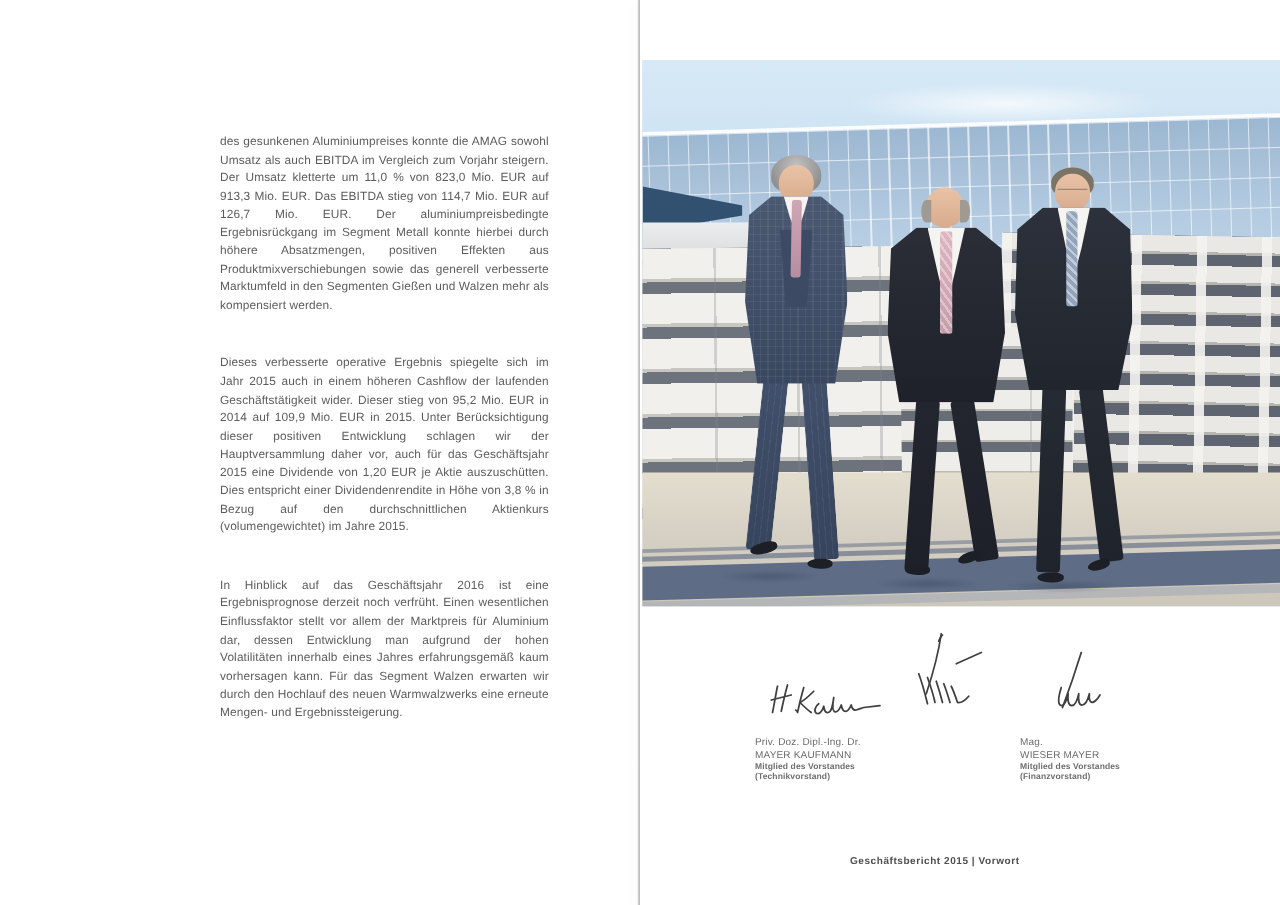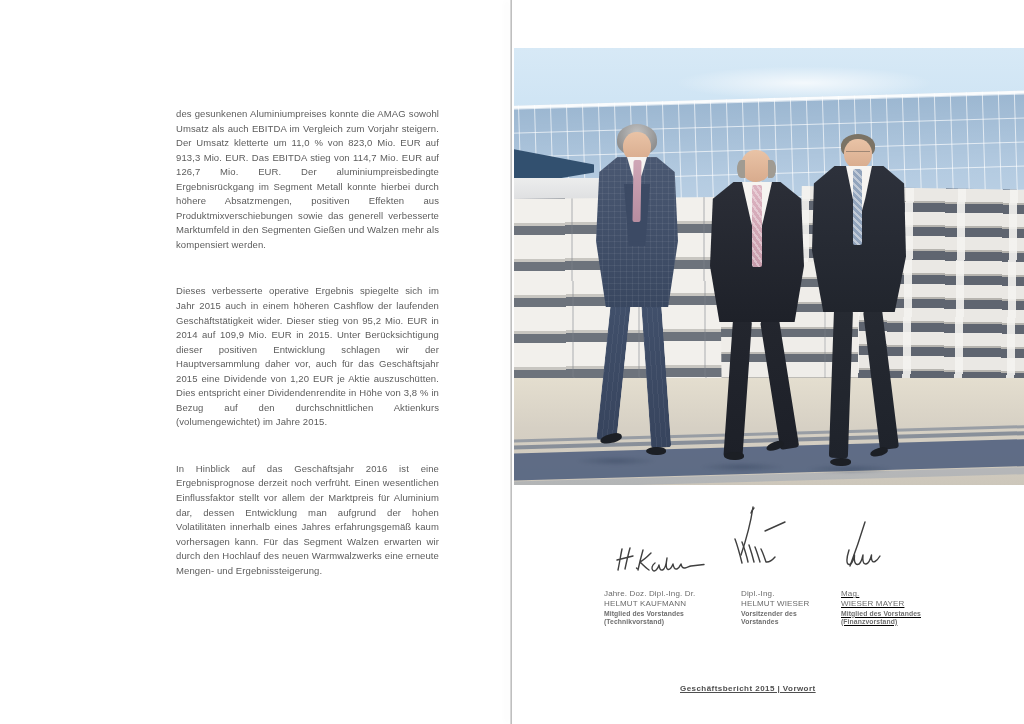--- a/index.html
+++ b/index.html
@@ -146,28 +146,28 @@
   .man3 .leg.r { left:55px; top:176px; width:19px; height:140px; transform:rotate(-7deg); }
   .man3 .shoe.l { left:22px; top:324px; width:21px; height:8px; }
   .man3 .shoe.r { left:62px; top:314px; width:18px; height:8px; transform:rotate(-16deg); }
 
   
   .signature { position:absolute; }
   .signature path { fill:none; stroke:#3f3f3f; stroke-width:1.4; stroke-linecap:round; stroke-linejoin:round; }
   .sig-col { position:absolute; width:120px; }
   .sig-col1 { left:604px; top:589px; }
   .sig-col2 { left:741px; top:589px; }
-  .sig-col3 { left:841px; top:589px;text-decoration:underline; }
+  .sig-col3 { left:816px; top:589px; }
   .sig-titles, .sig-name { font-size:8px; line-height:9.6px; color:#6b6b6b; letter-spacing:0.15px; }
   .sig-role { font-size:6.8px; line-height:8px; color:#6e6e6e; font-weight:bold; letter-spacing:0.1px; }
   .sig-name { margin-bottom:1.5px; }
 
   
   .footer { position:absolute; left:680px; top:684px; font-size:8px; font-weight:bold;
-    color:#4f4f4f; letter-spacing:0.45px;text-decoration:underline; }
+    color:#4f4f4f; letter-spacing:0.45px; }
 </style>
 </head>
 <body>
 
 <div class="canvas">
 
   <div class="text-col">
     <p>des gesunkenen Aluminiumpreises konnte die AMAG sowohl Umsatz als auch EBITDA im Vergleich zum Vorjahr steigern. Der Umsatz kletterte um 11,0 % von 823,0 Mio. EUR auf 913,3 Mio. EUR. Das EBITDA stieg von 114,7 Mio. EUR auf 126,7 Mio. EUR. Der aluminiumpreisbedingte Ergebnisrückgang im Segment Metall konnte hierbei durch höhere Absatzmengen, positiven Effekten aus Produktmixverschiebungen sowie das generell verbesserte Marktumfeld in den Segmenten Gießen und Walzen mehr als kompensiert werden.</p>
     <p>Dieses verbesserte operative Ergebnis spiegelte sich im Jahr 2015 auch in einem höheren Cashflow der laufenden Geschäftstätigkeit wider. Dieser stieg von 95,2 Mio. EUR in 2014 auf 109,9 Mio. EUR in 2015. Unter Berücksichtigung dieser positiven Entwicklung schlagen wir der Hauptversammlung daher vor, auch für das Geschäftsjahr 2015 eine Dividende von 1,20 EUR je Aktie auszuschütten. Dies entspricht einer Dividendenrendite in Höhe von 3,8 % in Bezug auf den durchschnittlichen Aktienkurs (volumengewichtet) im Jahre 2015.</p>
     <p>In Hinblick auf das Geschäftsjahr 2016 ist eine Ergebnisprognose derzeit noch verfrüht. Einen wesentlichen Einflussfaktor stellt vor allem der Marktpreis für Aluminium dar, dessen Entwicklung man aufgrund der hohen Volatilitäten innerhalb eines Jahres erfahrungsgemäß kaum vorhersagen kann. Für das Segment Walzen erwarten wir durch den Hochlauf des neuen Warmwalzwerks eine erneute Mengen- und Ergebnissteigerung.</p>
@@ -249,30 +249,24 @@
     <path d="M8 34 C11 42 13 50 15 58 M15 37 C17.5 44 19.5 50 21 57 M22 40 C24 46 25.5 51 27 57 M28 42 C30 47 31.5 52 33 57 M34 44 C36 48 37.5 52.5 39 57 C42 57.5 45 55.5 48 52"></path>
     <path d="M38 26 L58 17"></path>
   </svg>
 
   <svg class="signature" style="left:835px; top:520px;" width="50" height="54" viewBox="0 0 50 54">
     <path d="M30 2 C26 15 21 30 15 46"></path>
     <path d="M14 30 C11.5 38 11 44 14 44.5 C17 45 18.5 39.5 19.5 35 C19 40 19.5 44.5 22.5 44.5 C25.5 44.5 27 39.5 28 35 C27.5 40 28 44.5 31 44 C34 43.5 35.5 39 36.5 35 C36 39.5 37 43 40 41.5 C42 40.5 43.5 38.5 45 36"></path>
   </svg>
 
   <div class="sig-col sig-col1">
-    <div class="sig-titles">Jahre. Doz. Dipl.-Ing. Dr.</div>
-    <div class="sig-name">HELMUT KAUFMANN</div>
+    <div class="sig-titles">Priv. Doz. Dipl.-Ing. Dr.</div>
+    <div class="sig-name">MAYER KAUFMANN</div>
     <div class="sig-role">Mitglied des Vorstandes</div>
     <div class="sig-role">(Technikvorstand)</div>
-  </div>
-  <div class="sig-col sig-col2">
-    <div class="sig-titles">Dipl.-Ing.</div>
-    <div class="sig-name">HELMUT WIESER</div>
-    <div class="sig-role">Vorsitzender des</div>
-    <div class="sig-role">Vorstandes</div>
   </div>
   <div class="sig-col sig-col3">
     <div class="sig-titles">Mag.</div>
     <div class="sig-name">WIESER MAYER</div>
     <div class="sig-role">Mitglied des Vorstandes</div>
     <div class="sig-role">(Finanzvorstand)</div>
   </div>
 
   <div class="footer">Geschäftsbericht 2015 | Vorwort</div>
 

